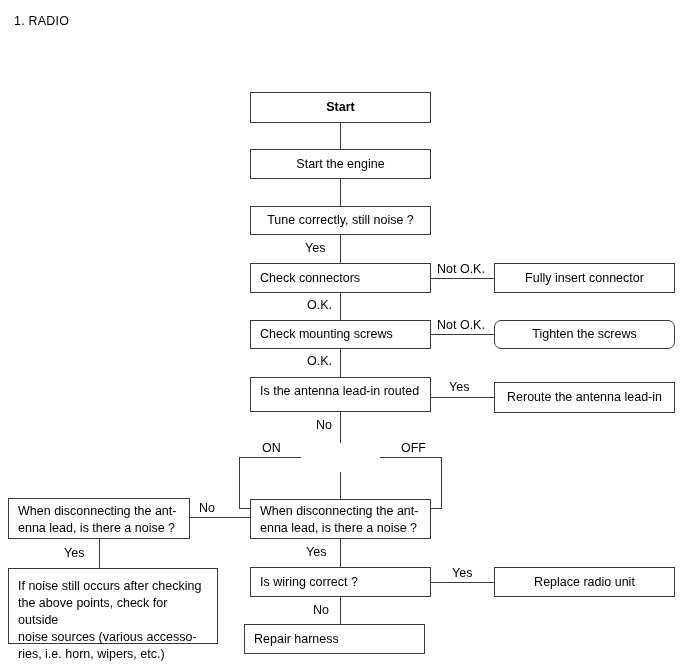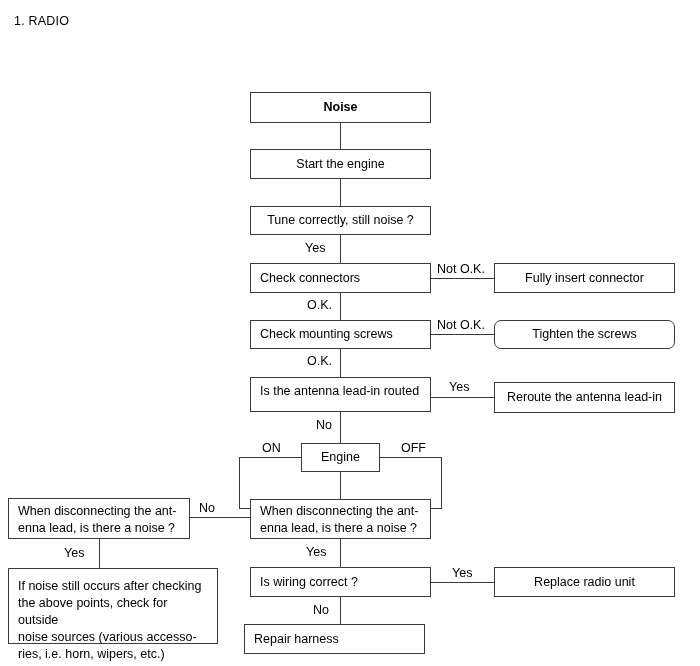--- a/index.html
+++ b/index.html
@@ -120,21 +120,21 @@
   <div class="edge-label" style="left:316px; top:418px;">No</div>
   <div class="edge-label" style="left:262px; top:441px;">ON</div>
   <div class="edge-label" style="left:401px; top:441px;">OFF</div>
   <div class="edge-label" style="left:199px; top:501px;">No</div>
   <div class="edge-label" style="left:306px; top:545px;">Yes</div>
   <div class="edge-label" style="left:64px; top:546px;">Yes</div>
   <div class="edge-label" style="left:452px; top:566px;">Yes</div>
   <div class="edge-label" style="left:313px; top:603px;">No</div>
 
   <div class="node center bold" style="left:250px; top:92px; width:181px; height:31px;">
-    <span class="txt">Noise</span>
+    <span class="txt">Start</span>
   </div>
 
   <div class="node center" style="left:250px; top:149px; width:181px; height:30px;">
     <span class="txt">Start the engine</span>
   </div>
 
   <div class="node center" style="left:250px; top:206px; width:181px; height:29px;">
     <span class="txt">Tune correctly, still noise ?</span>
   </div>
 
@@ -155,23 +155,20 @@
   </div>
 
   <div class="node left" style="left:250px; top:377px; width:181px; height:35px; display:block; padding-top:5px;">
     <span class="txt">Is the antenna lead-in routed</span>
   </div>
 
   <div class="node center" style="left:494px; top:382px; width:181px; height:31px;">
     <span class="txt">Reroute the antenna lead-in</span>
   </div>
 
-  <div class="node center" style="left:301px; top:443px; width:79px; height:29px;">
-    <span class="txt">Engine</span>
-  </div>
 
   <div class="node left" style="left:8px; top:498px; width:182px; height:41px; display:block; padding-top:4px;">
     <span class="txt">When disconnecting the ant-</span>
     <span class="txt">enna lead, is there a noise ?</span>
   </div>
 
   <div class="node left" style="left:250px; top:499px; width:181px; height:40px; display:block; padding-top:3px;">
     <span class="txt">When disconnecting  the ant-</span>
     <span class="txt">enna lead, is there a noise ?</span>
   </div>

